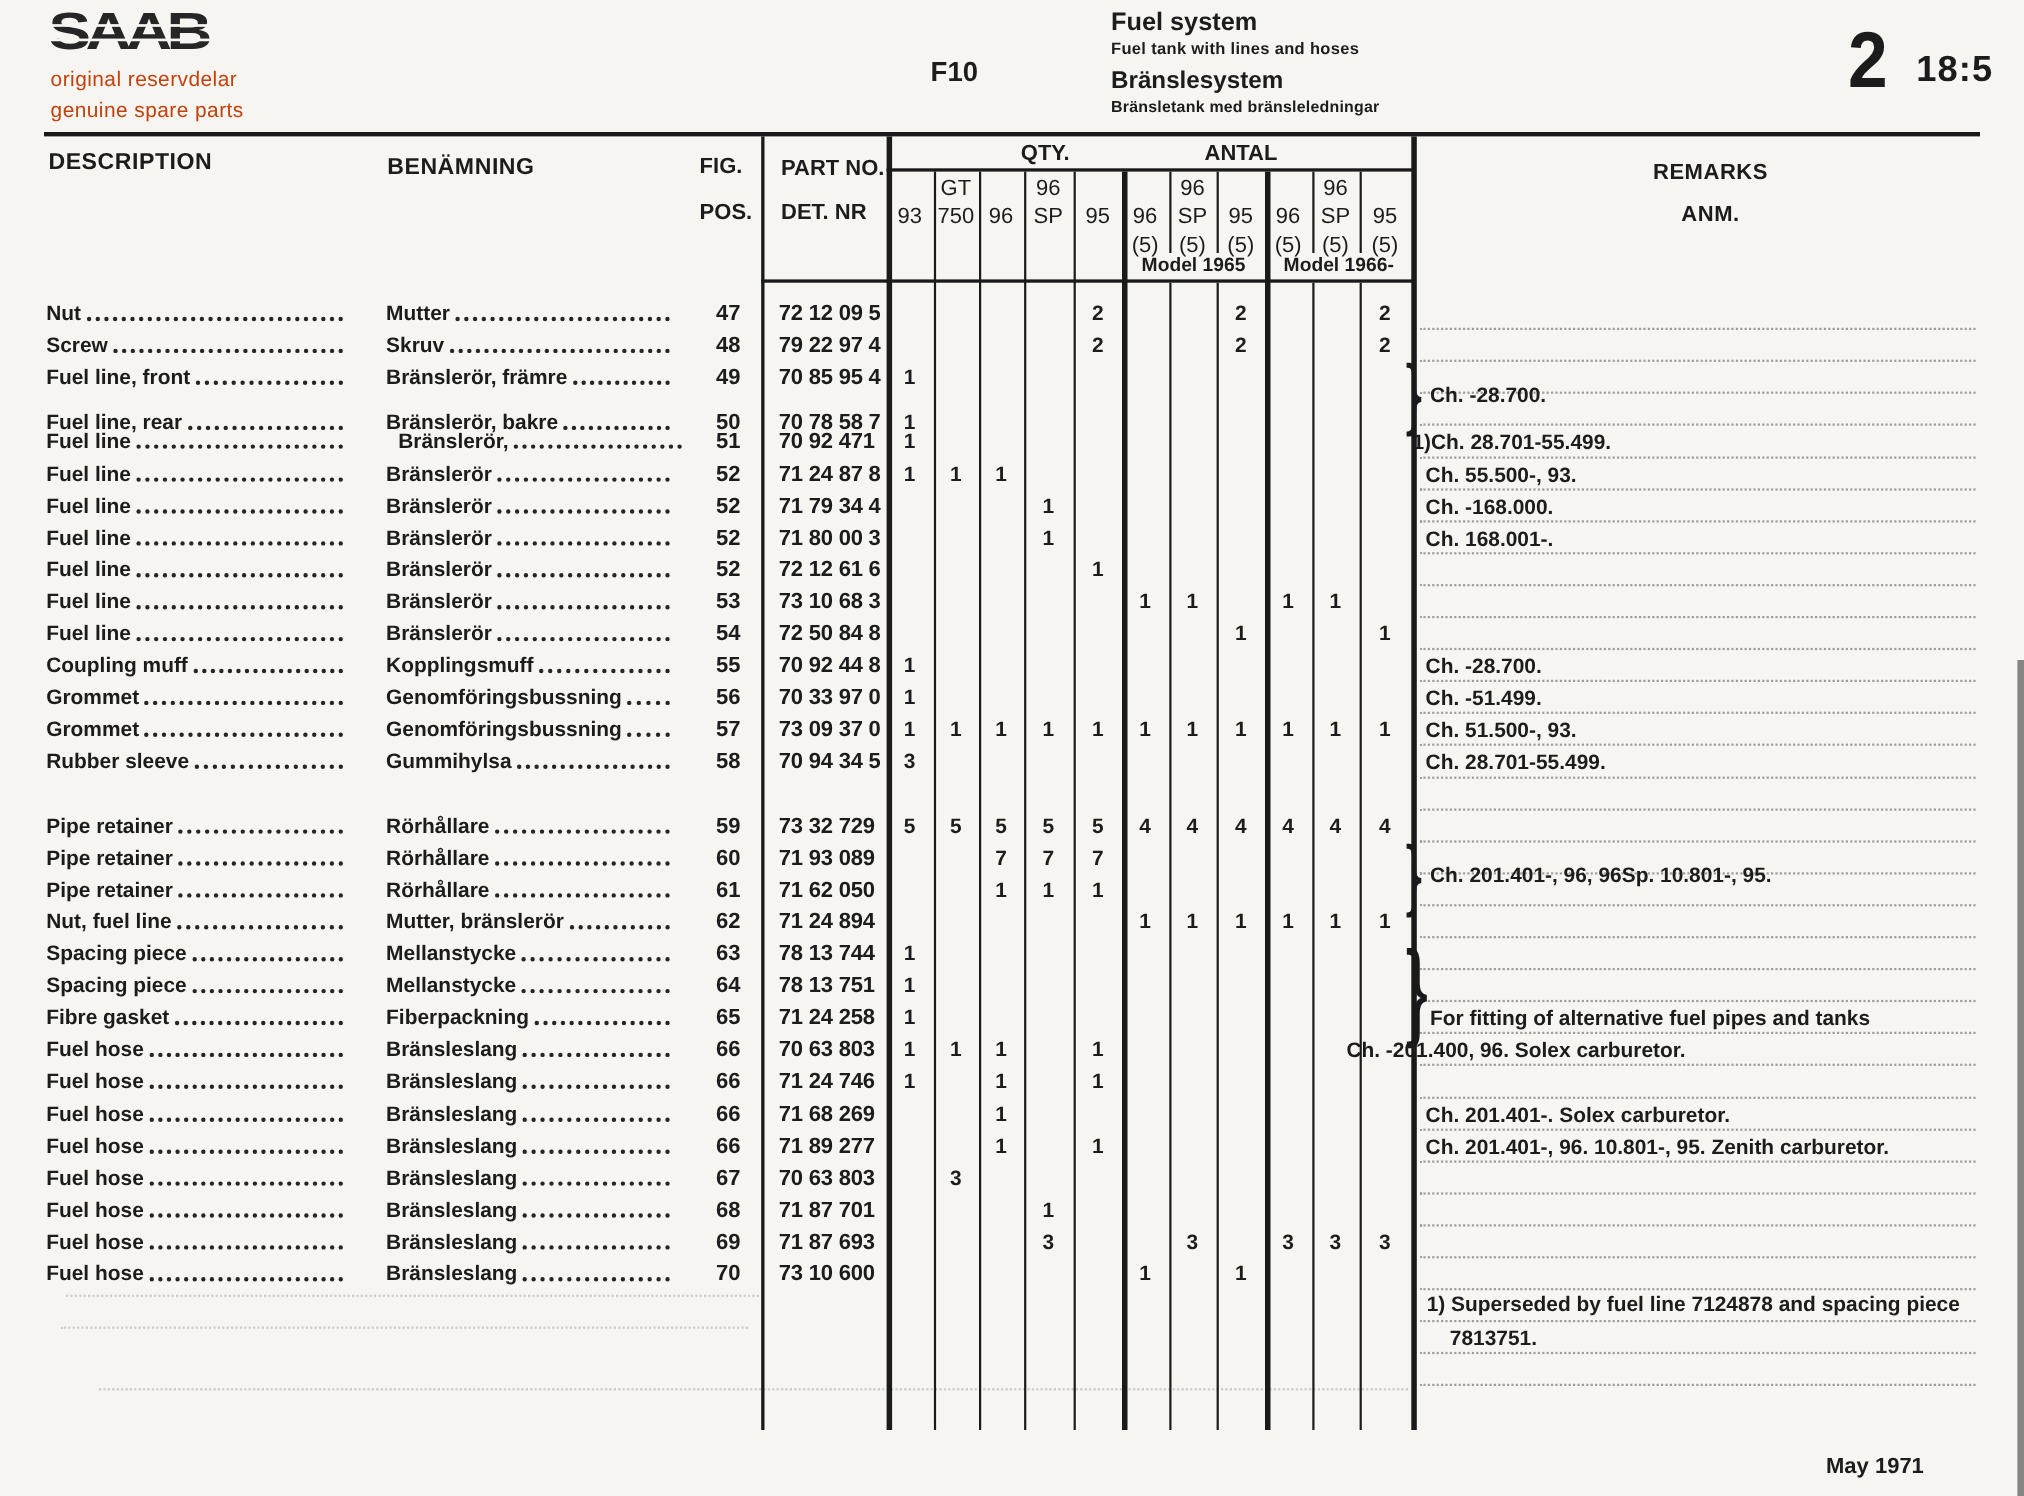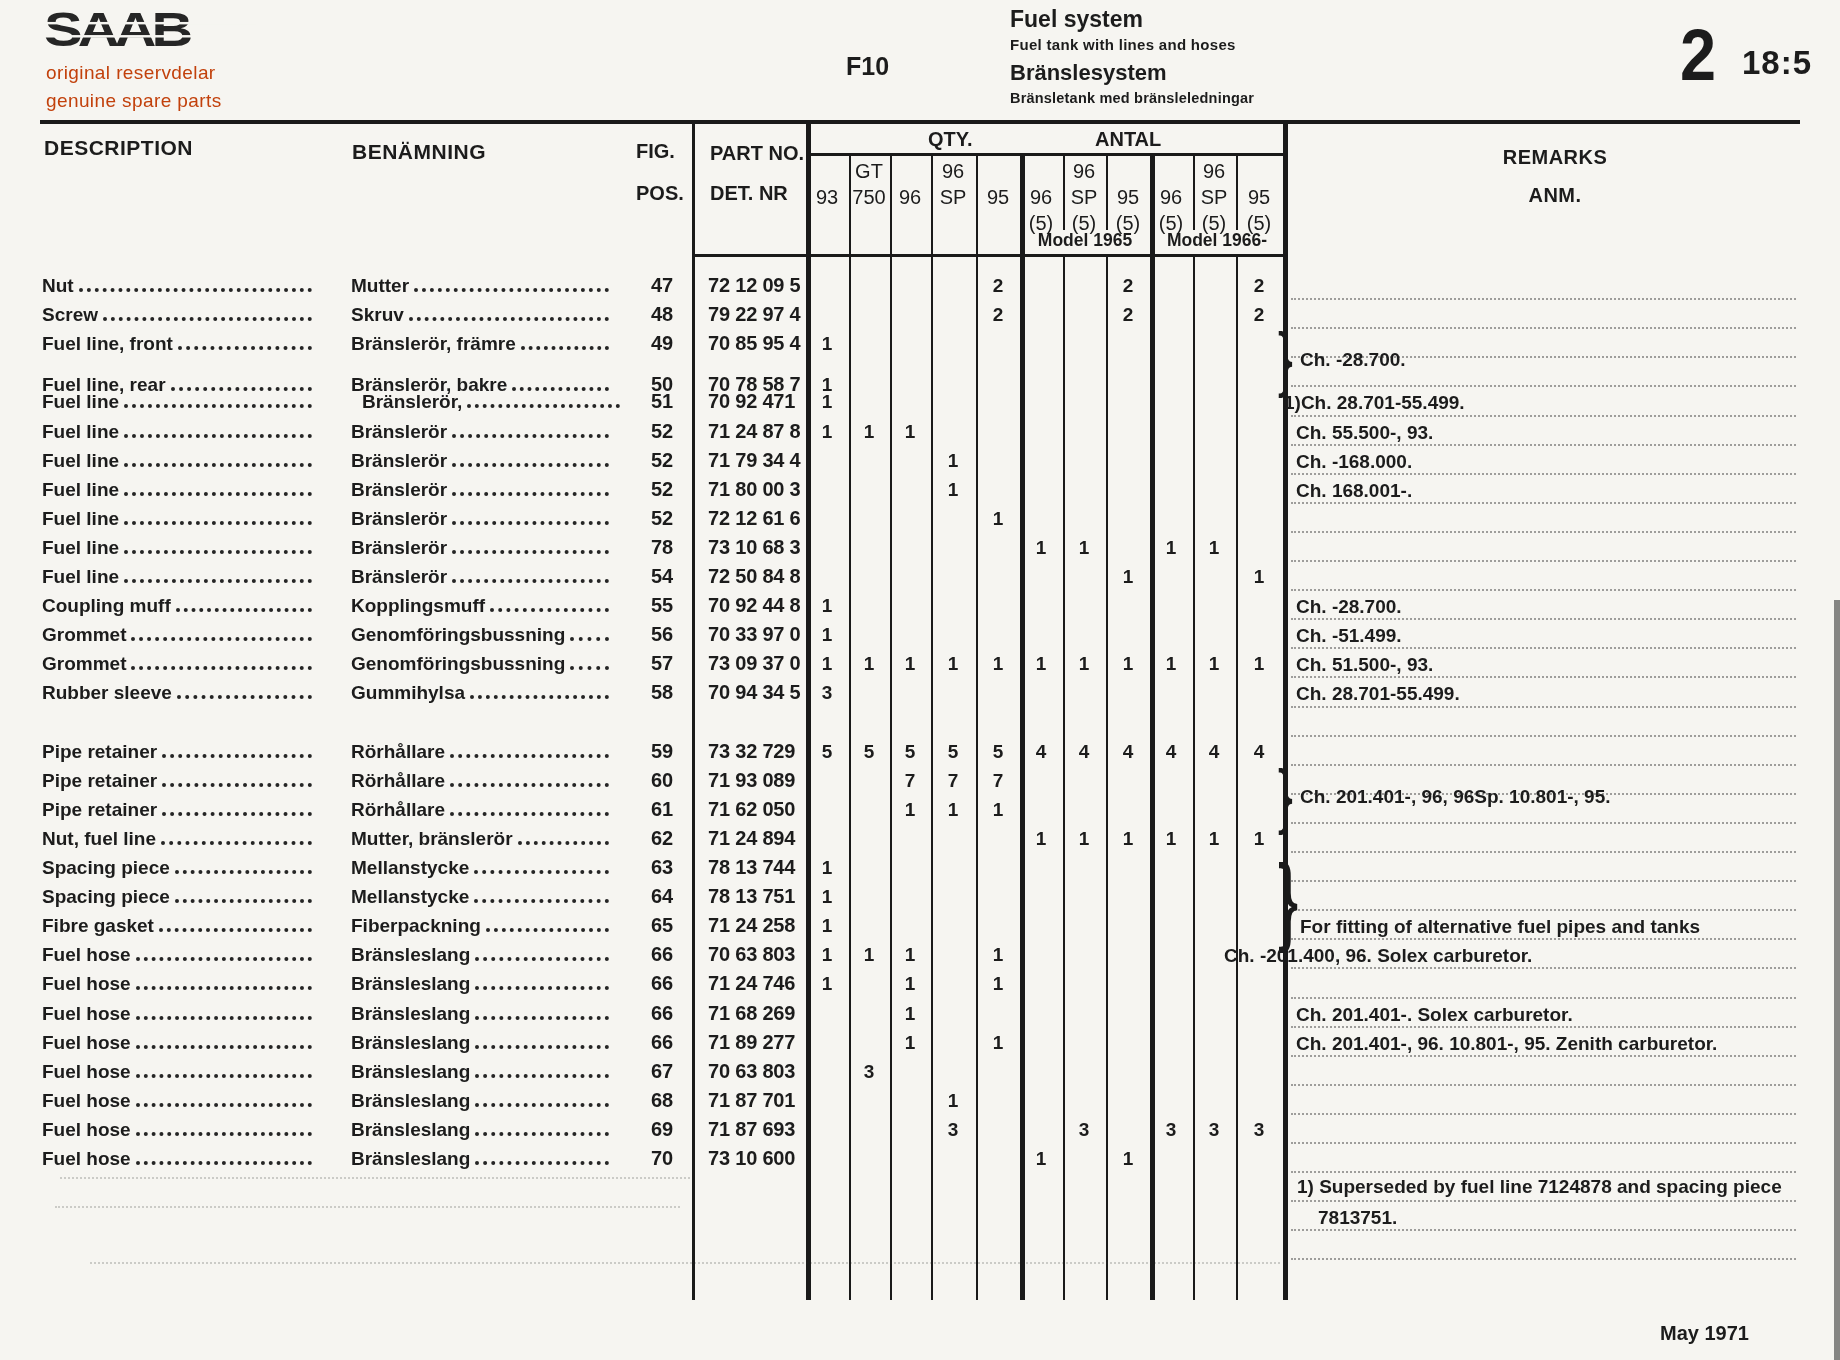--- a/index.html
+++ b/index.html
@@ -285,21 +285,21 @@
     </div>
     <div class="row" style="top: 534px;">
       <div class="cell" style="left: 42px; width: 276px;">
         <span class="lbl">Fuel line</span>
         <span class="leader"></span>
       </div>
       <div class="cell" style="left: 351px; width: 264px;">
         <span class="lbl">Bränslerör</span>
         <span class="leader"></span>
       </div>
-      <div class="figcell">78</div>
+      <div class="figcell">53</div>
       <div class="partcell">73 10 68 3</div>
       <div class="qtyval" style="left: 1024px;">1</div>
       <div class="qtyval" style="left: 1067px;">1</div>
       <div class="qtyval" style="left: 1154px;">1</div>
       <div class="qtyval" style="left: 1197px;">1</div>
     </div>
     <div class="row" style="top: 563px;">
       <div class="cell" style="left: 42px; width: 276px;">
         <span class="lbl">Fuel line</span>
         <span class="leader"></span>

